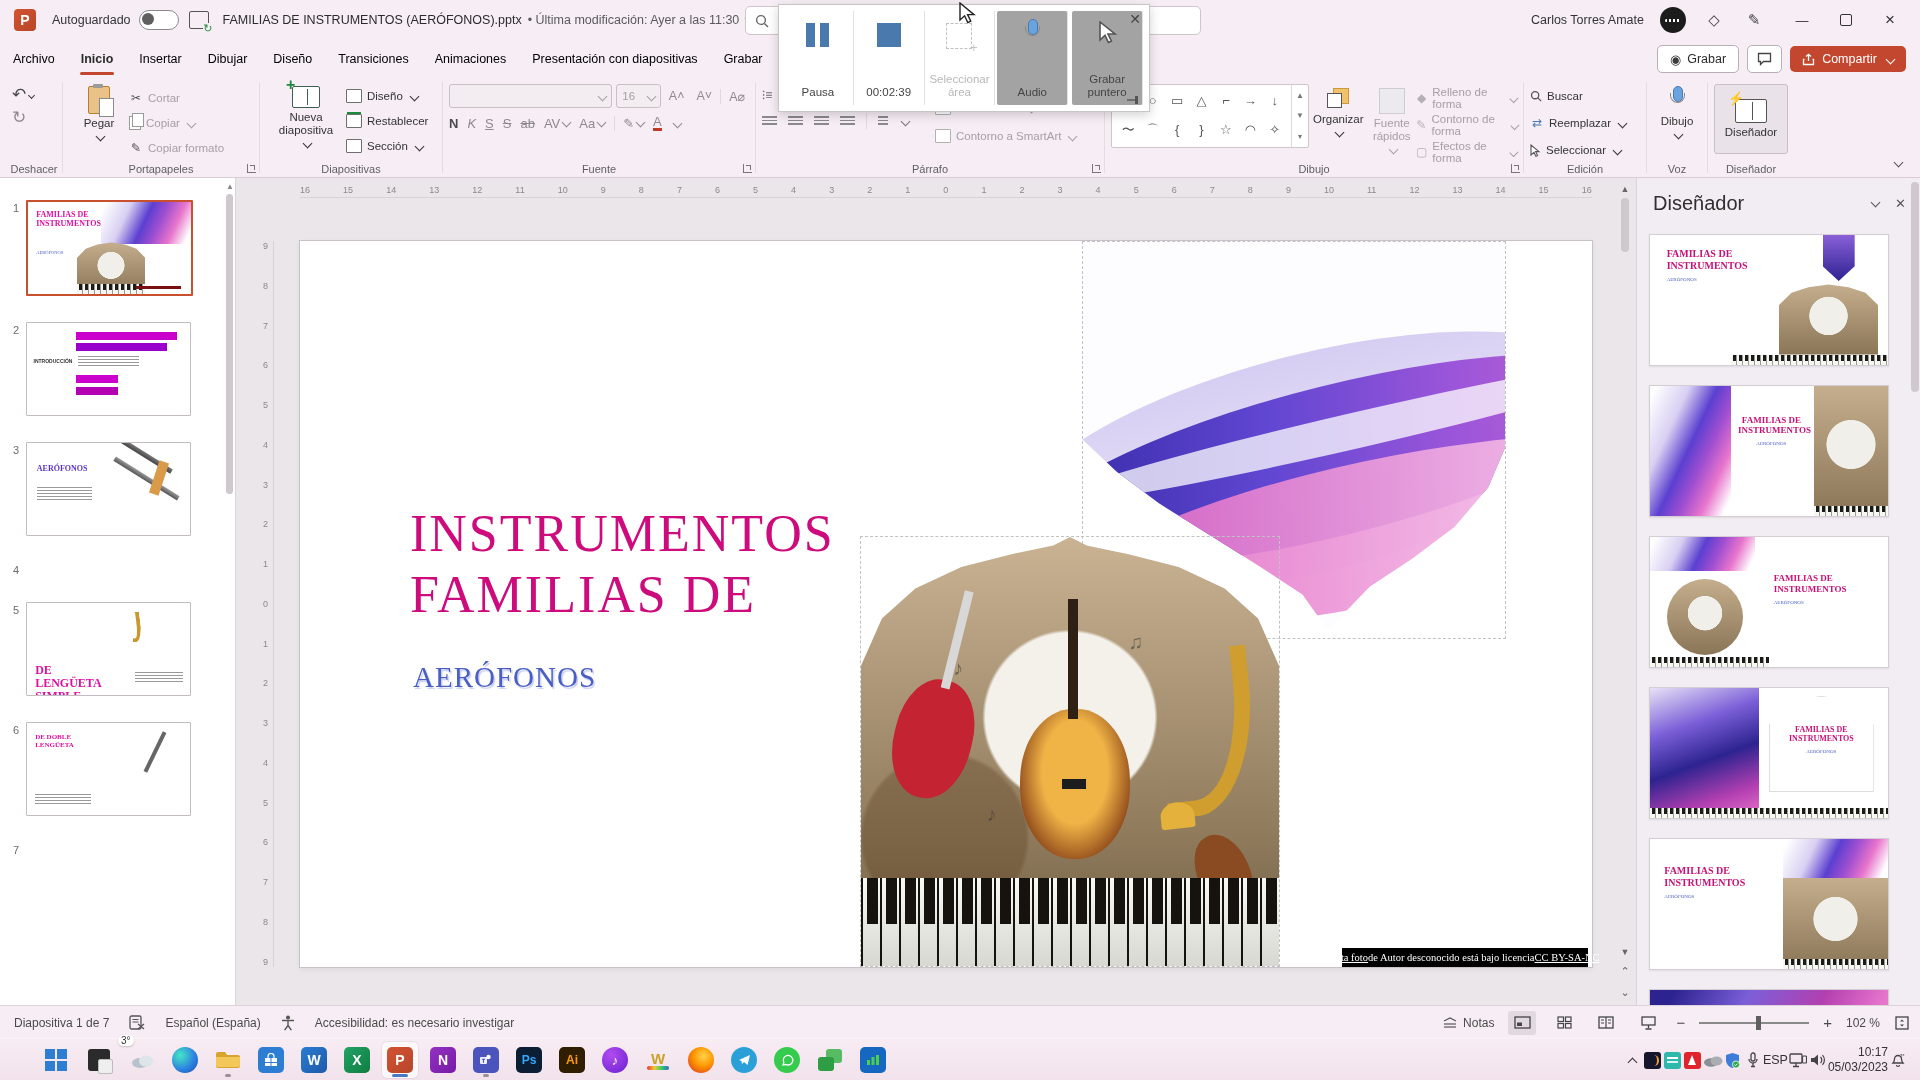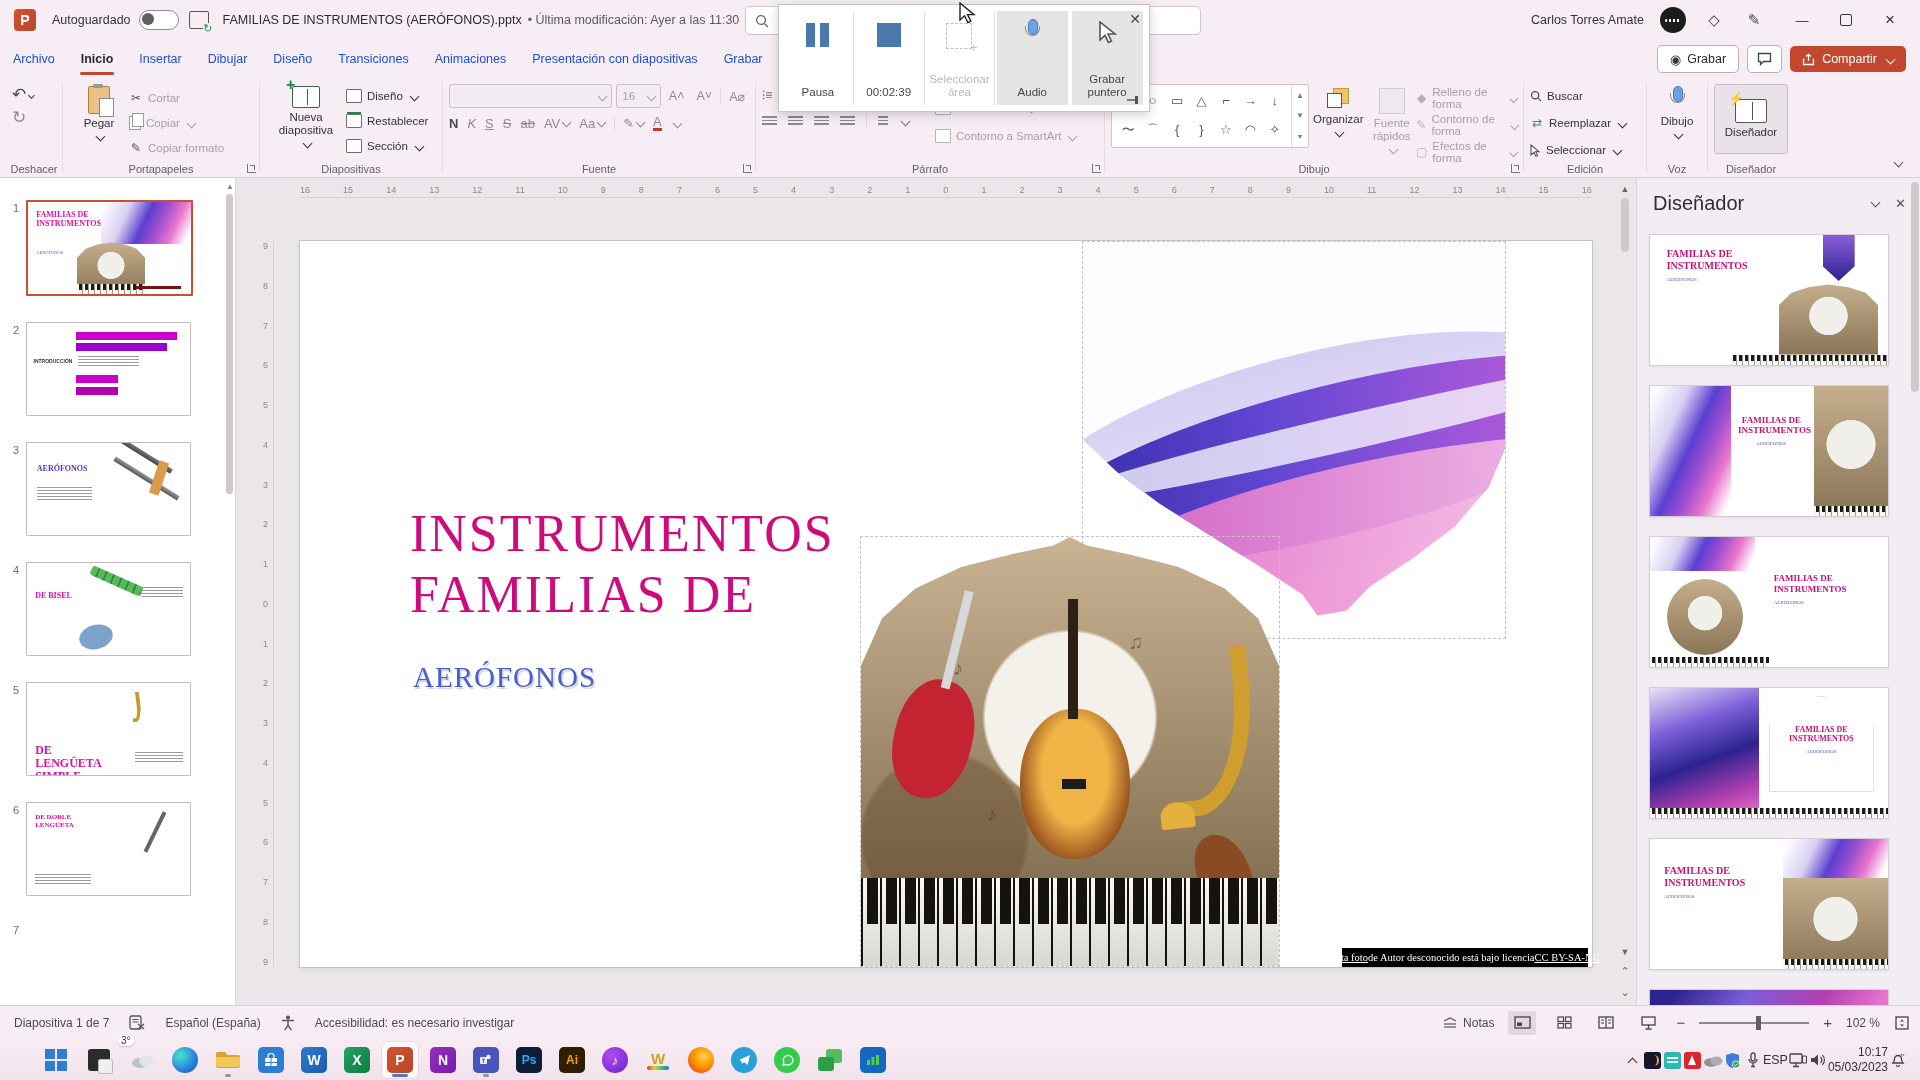--- a/index.html
+++ b/index.html
@@ -20,21 +20,21 @@
   .tb-right{margin-left:auto;display:flex;align-items:center;gap:16px;margin-right:10px;}
   .uname{font-size:12.5px;color:#333;}
   .avatar{width:26px;height:26px;border-radius:50%;background:#1c1c1c;position:relative;}
   .avatar:after{content:"";position:absolute;left:5px;top:12px;width:16px;height:3px;border-radius:2px;background:repeating-linear-gradient(90deg,#fff 0 2px,transparent 2px 4px);}
   .tbic{font-size:15px;color:#444;width:24px;text-align:center;}
   .winctl{display:flex;align-items:center;gap:4px;}
   .winbtn{width:40px;height:30px;display:flex;align-items:center;justify-content:center;color:#333;font-size:13px;}
   .sq{width:10px;height:10px;border:1.2px solid #333;border-radius:2px;}
   
   .tabsrow{position:absolute;left:0;top:40px;width:100%;height:38px;display:flex;align-items:center;background:#f7eef5;}
-  .tab{padding:0 13px;height:100%;display:flex;align-items:center;font-size:12.5px;color:#1d4ed8;position:relative;}
+  .tab{padding:0 13px;height:100%;display:flex;align-items:center;font-size:12.5px;color:#000000;position:relative;}
   .tab.active{font-weight:bold;color:#2b2b2b;}
   .tab.active:after{content:"";position:absolute;left:12px;right:12px;bottom:3px;height:3px;border-radius:2px;background:#c2472e;}
   .tabs-right{margin-left:auto;display:flex;align-items:center;gap:8px;margin-right:14px;}
   .pillbtn{height:26px;border:1px solid #b9b0b7;border-radius:5px;background:#fff;display:flex;align-items:center;gap:6px;padding:0 12px;font-size:12.5px;color:#2b2b2b;}
   .recdot{font-size:13px;color:#3a3a3a;}
   .sharebtn{height:26px;border-radius:5px;background:#c2472e;color:#fff;display:flex;align-items:center;gap:7px;padding:0 12px;font-size:12.5px;}
   .searchbox{position:absolute;left:745px;top:6px;width:445px;height:27px;background:#fff;border:1px solid #cfc5cc;border-radius:5px;display:flex;align-items:center;padding-left:9px;}
   
   .ribbon{position:absolute;left:0;top:78px;width:100%;height:100px;background:#f7eef5;border-bottom:1px solid #d8cdd5;display:flex;padding:0 6px;box-sizing:border-box;}
   .grp{position:relative;display:flex;align-items:flex-start;padding:6px 6px 18px;box-sizing:border-box;}
@@ -79,21 +79,21 @@
   .ribchev{position:absolute;right:18px;bottom:6px;color:#555;}
   
   .recover{position:absolute;left:778px;top:4px;width:372px;height:108px;background:#fff;border:1px solid #c6c6c6;box-shadow:0 3px 10px rgba(0,0,0,.18);z-index:50;display:flex;align-items:stretch;padding:6px 4px;box-sizing:border-box;}
   .recitem{flex:1;display:flex;flex-direction:column;align-items:center;justify-content:space-between;padding:8px 2px 6px;font-size:11.5px;color:#444;border-right:1px solid #e2e2e2;text-align:center;line-height:1.15;}
   .recitem:last-child{border-right:none;}
   .pauseic{display:flex;gap:5px;margin-top:4px;}
   .pauseic i{width:9px;height:24px;background:#4a7aad;}
   .stopic{width:24px;height:24px;background:#4a7aad;margin-top:4px;}
   .areaic{width:24px;height:24px;border:1.4px dashed #c2c2c2;position:relative;margin-top:4px;}
   .areaic:after{content:"+";position:absolute;right:-6px;bottom:-8px;color:#c2c2c2;font-size:13px;}
-  .rtoggle{background:#e5e5e5;border-radius:2px;margin:0 2px;}
+  .rtoggle{background:#a3a3a3;border-radius:2px;margin:0 2px;}
   .ptric{width:22px;height:26px;margin-top:2px;}
   .recx{position:absolute;right:8px;top:6px;color:#444;font-size:14px;}
   .recpin{position:absolute;right:8px;bottom:6px;}
   
   .work{position:absolute;left:0;top:178px;width:100%;height:827px;background:#eae6ea;}
   .thumbs{position:absolute;left:0;top:0;width:236px;height:100%;background:#fff;border-right:1px solid #ddd4db;box-sizing:border-box;padding-top:22px;overflow:hidden;}
   .throw{display:flex;margin:0 0 26px 6px;}
   .thnum{width:20px;font-size:11px;color:#6b6b6b;padding-top:2px;text-align:center;}
   .mini{width:163px;height:92px;background:#fff;border:1px solid #c4bcc2;border-radius:1px;position:relative;overflow:hidden;flex-shrink:0;}
   .throw.sel .mini{border:2px solid #c8502e;}
@@ -551,26 +551,20 @@
           <div class="mtitle" style="left:6%;top:24%;font-size:8px;color:#5a34c8;">AERÓFONOS</div>
           <div class="tinytxt" style="left:6%;top:48%;width:34%;height:14px;"></div>
           <div style="position:absolute;right:8%;top:8%;width:44%;height:5px;background:linear-gradient(#777,#444);transform:rotate(32deg);"></div>
           <div style="position:absolute;right:4%;top:36%;width:46%;height:5px;background:linear-gradient(#999,#555);transform:rotate(32deg);"></div>
           <div style="position:absolute;right:16%;top:20%;width:10px;height:34px;background:#d99a4a;transform:rotate(18deg);"></div>
         </div>
       </div>
 
       <div class="throw">
         <div class="thnum">4</div>
-        <div class="mini">
-          <div class="mtitle" style="left:5%;top:32%;font-size:8px;">DE BISEL</div>
-          <div style="position:absolute;left:38%;top:14%;width:34%;height:10px;background:repeating-linear-gradient(90deg,#59b858 0 6px,#2f8f3c 6px 8px);transform:rotate(24deg);border-radius:3px;"></div>
-          <div style="position:absolute;left:32%;bottom:6%;width:34px;height:24px;background:#7da3cc;border-radius:50%;transform:rotate(-14deg);"></div>
-          <div class="tinytxt" style="right:4%;top:26%;width:26%;height:12px;"></div>
-        </div>
       </div>
 
       <div class="throw">
         <div class="thnum">5</div>
         <div class="mini">
           <div class="mtitle" style="left:5%;top:14%;width:36%;font-size:12px;margin-top:48px;">DE LENGÜETA SIMPLE</div>
           <div style="position:absolute;right:30%;top:10%;width:6px;height:26px;border-right:4px solid #c9982f;border-bottom:4px solid #c9982f;border-radius:0 0 70% 0;transform:rotate(-8deg);"></div>
           <div class="tinytxt" style="right:4%;bottom:12%;width:30%;height:12px;"></div>
         </div>
       </div>

